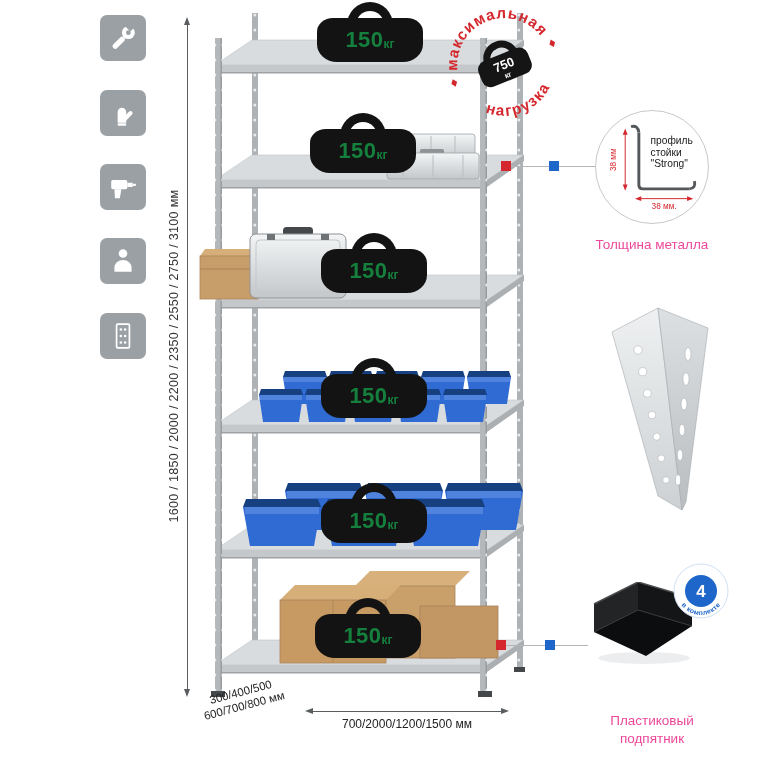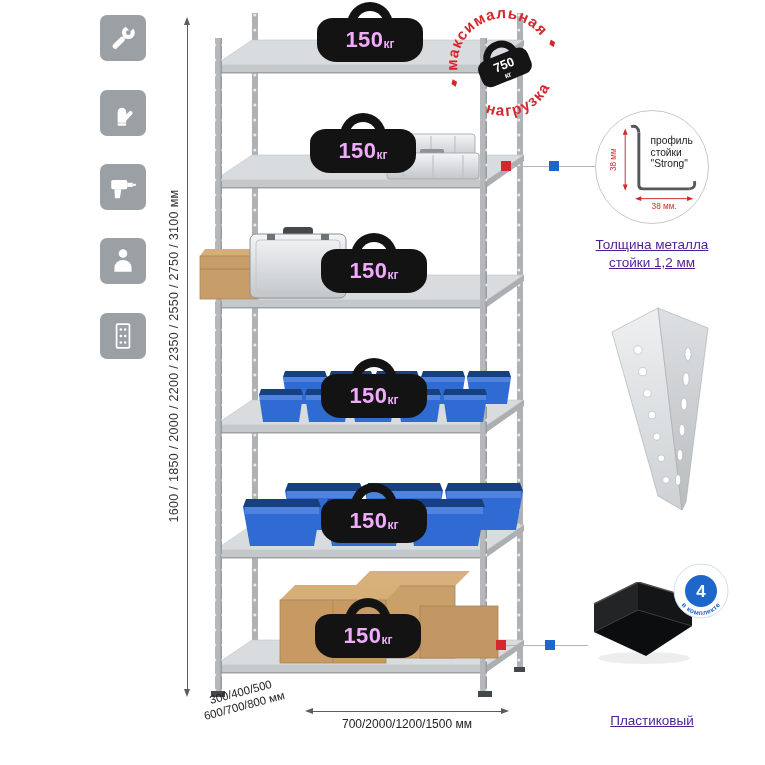--- a/index.html
+++ b/index.html
@@ -20,38 +20,38 @@
   .vdim-label{position:absolute;left:174px;top:356px;transform:translate(-50%,-50%) rotate(-90deg);
               white-space:nowrap;font-size:12.5px;color:#333;letter-spacing:.3px;}
 
   .rack-svg{position:absolute;left:195px;top:8px;width:330px;height:700px;}
 
   
   .weight{position:absolute;width:106px;text-align:center;}
   .w-handle{width:46px;height:25px;margin:0 auto;border:9px solid #131313;border-bottom:none;
             border-radius:23px 23px 0 0;box-sizing:border-box;}
   .w-body{margin-top:-9px;position:relative;height:44px;background:#131313;
-          border-radius:16px 16px 20px 20px / 14px 14px 18px 18px;color:#f0abfc;
+          border-radius:16px 16px 20px 20px / 14px 14px 18px 18px;color:#15803d;
           display:flex;align-items:center;justify-content:center;gap:0;}
   .w-val{font-size:22px;font-weight:bold;letter-spacing:.5px;}
   .w-unit{font-size:12px;font-weight:bold;margin-top:7px;}
 
   .stamp-svg{position:absolute;left:443px;top:4px;width:122px;height:122px;overflow:visible;}
 
   
   .callout-line{position:absolute;height:1px;background:#b3b6b8;}
   .mark{position:absolute;width:10px;height:10px;}
   .mark-red{background:#d4282e;}
   .mark-blue{background:#1e66c9;}
 
   
   .profile-circle{position:absolute;left:595px;top:110px;width:114px;height:114px;border:1.5px solid #c6c9cc;
                   border-radius:50%;background:#fff;box-sizing:border-box;}
   .profile-circle svg{width:111px;height:111px;}
-  .caption{position:absolute;width:156px;text-align:center;font-size:13.5px;line-height:1.32;color:#4c1d95;text-decoration:underline;}
+  .caption{position:absolute;width:156px;text-align:center;font-size:13.5px;line-height:1.32;color:#ec4899;}
 
   .post-svg{position:absolute;left:600px;top:302px;width:115px;height:225px;}
   .foot-svg{position:absolute;left:588px;top:582px;width:112px;height:84px;}
   .badge-svg{position:absolute;left:672px;top:562px;width:58px;height:58px;}
 
   
   .wdim-line{position:absolute;left:312px;top:711px;width:190px;height:1px;background:#5a5d5f;}
   .wdim-line::before,.wdim-line::after{content:"";position:absolute;top:-3.5px;border-top:3.5px solid transparent;
              border-bottom:3.5px solid transparent;}
   .wdim-line::before{left:-7px;border-right:8px solid #5a5d5f;}
@@ -339,21 +339,20 @@
       <polygon points="40,90 46.5,87.5 46.5,92.5" fill="#d4282e"></polygon>
       <polygon points="100,90 93.5,87.5 93.5,92.5" fill="#d4282e"></polygon>
       <text x="70" y="101" text-anchor="middle" font-size="8.5" fill="#d4282e">38 мм.</text>
       <text x="56" y="34" font-size="10.5" fill="#1a1a1a">профиль</text>
       <text x="56" y="46" font-size="10.5" fill="#1a1a1a">стойки</text>
       <text x="56" y="58" font-size="10.5" fill="#1a1a1a">"Strong"</text>
     </svg>
   </div>
   <div class="caption" style="left:574px;top:236px">
     <div>Толщина металла</div>
-    <div>стойки 1,2 мм</div>
   </div>
 
   <svg class="post-svg" viewBox="0 0 115 225">
     <defs>
       <linearGradient id="postG1" x1="0" y1="0" x2="0" y2="1">
         <stop offset="0" stop-color="#eef0f1"></stop>
           <stop offset="1" stop-color="#cdd1d3"></stop>
       </linearGradient>
       <linearGradient id="postG2" x1="0" y1="0" x2="0" y2="1">
         <stop offset="0" stop-color="#dde0e2"></stop>
@@ -393,20 +392,21 @@
       </defs>
     <circle cx="29" cy="29" r="27" fill="#ffffff" stroke="#cfe0f2"></circle>
     <text font-size="6.8" font-weight="bold" fill="#1e66c9" letter-spacing=".4">
       <textPath href="#bArc" startOffset="50%" text-anchor="middle">в комплекте</textPath>
     </text>
     <circle cx="29" cy="29" r="16" fill="#1e66c9"></circle>
     <text x="29" y="35" text-anchor="middle" font-size="17" font-weight="bold" fill="#fff">4</text>
   </svg>
   <div class="caption" style="left:574px;top:712px">
     <div>Пластиковый</div>
+    <div>подпятник</div>
   </div>
 
   <div class="wdim-line"></div>
   <div class="wdim-label">700/2000/1200/1500 мм</div>
 
   <div class="ddim">
     <div>300/400/500</div>
     <div>600/700/800 мм</div>
   </div>
 

